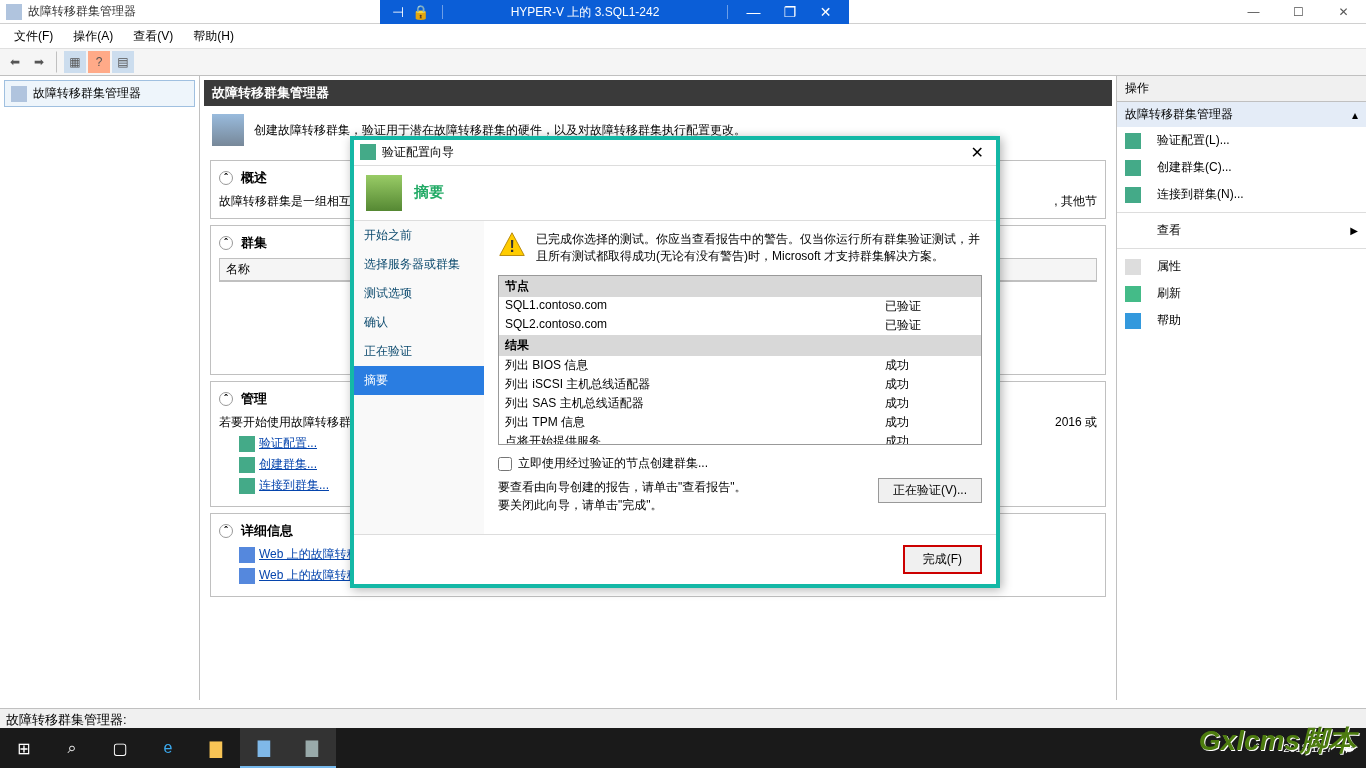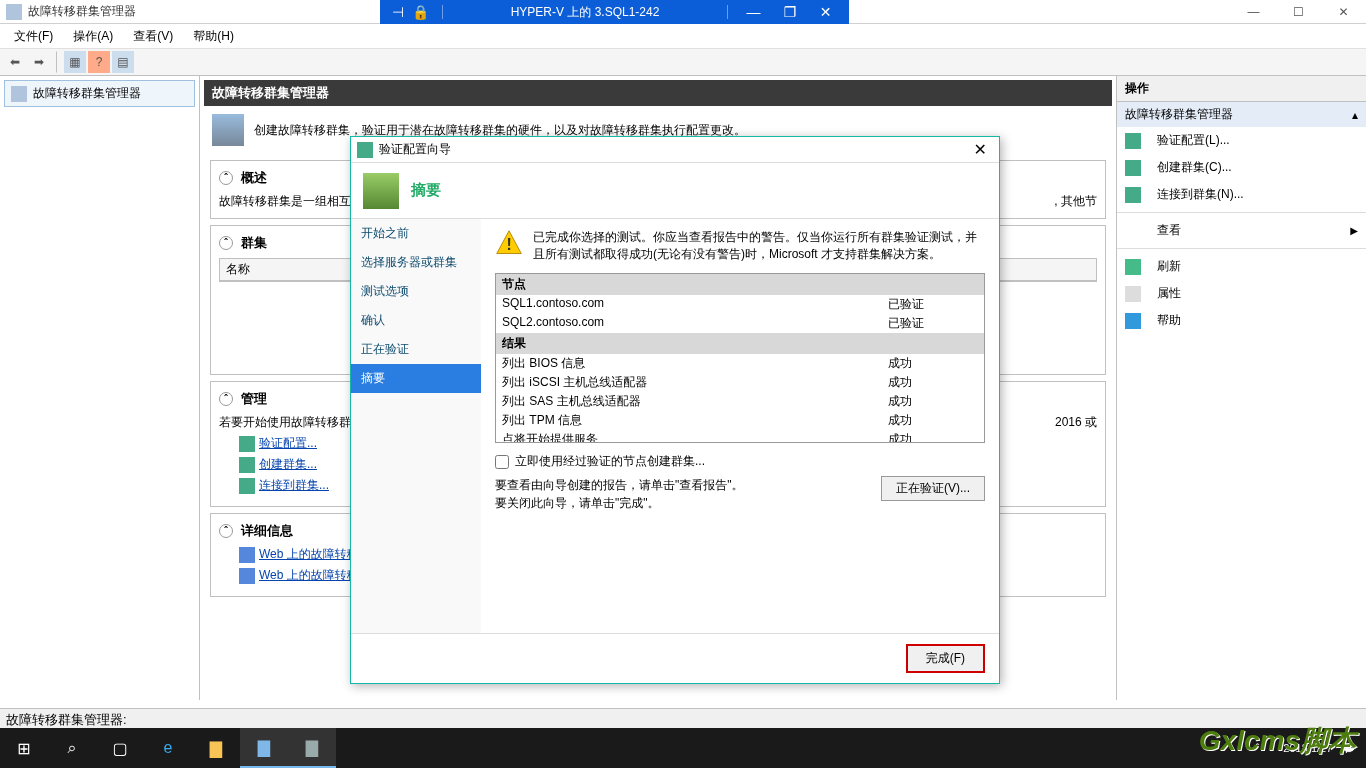--- a/index.html
+++ b/index.html
@@ -42,41 +42,41 @@
 
 .section { border: 1px solid #c0c0c0; margin: 6px; padding: 8px; font-size: 12px; }
 .section .sec-title { font-weight: bold; font-size: 13px; display: flex; align-items: center; gap: 8px; margin-bottom: 6px; }
 .section .arrow { display: inline-block; width: 14px; height: 14px; border: 1px solid #999; border-radius: 8px; text-align: center; line-height: 12px; font-size: 10px; }
 .section .link { color: #0645ad; text-decoration: underline; display: block; margin: 4px 0 4px 20px; }
 .section .ic-sm { width: 16px; height: 16px; display: inline-block; vertical-align: middle; margin-right: 4px; }
 .ic-green { background: #4a8; }
 .ic-blue { background: #58d; }
 
 .right-panel { width: 250px; border-left: 1px solid #c0c0c0; background: #fff; }
-.right-panel .hdr { background: #f0f0f0; border-bottom: 1px solid #c0c0c0; font-size: 12px; padding: 4px 8px; font-weight: bold; }
+.right-panel .hdr { background: #f0f0f0; border-bottom: 1px solid #c0c0c0; font-size: 12px; padding: 4px 8px; font-weight: normal; }
 .right-panel .sub-hdr { background: #e4ecf7; font-size: 12px; padding: 4px 8px; display: flex; justify-content: space-between; align-items: center; }
 .right-panel .item { font-size: 12px; padding: 5px 8px; display: flex; align-items: center; gap: 16px; }
 .right-panel .item .ic { width: 16px; height: 16px; }
 .right-panel .item .arrow-r { margin-left: auto; font-size: 10px; }
 
 
 .statusbar { position: absolute; bottom: 40px; left: 0; right: 0; height: 20px; background: #f0f0f0; border-top: 1px solid #c0c0c0; font-size: 13px; padding: 2px 6px; }
 
 
 .taskbar { position: absolute; bottom: 0; left: 0; right: 0; height: 40px; background: #1a1a1a; display: flex; align-items: center; }
 .taskbar .tb-item { width: 48px; height: 40px; display: flex; align-items: center; justify-content: center; color: #fff; font-size: 16px; }
 .taskbar .tb-item.start { color: #fff; }
 .taskbar .tb-item.active { background: #333; border-bottom: 2px solid #76b9ed; }
 .taskbar .tray { margin-left: auto; color: #fff; font-size: 11px; display: flex; align-items: center; padding-right: 10px; gap: 10px; }
 
 
 .watermark { position: absolute; right: 10px; bottom: 8px; color: #4d7c0f; font-size: 28px; font-weight: bold; font-style: italic; z-index: 20; text-shadow: 1px 1px 0 #fff; }
 
 
-.wizard { position: absolute; left: 350px; top: 136px; width: 650px; height: 548px; background: #fff; border: 1px solid #14b8a6; box-shadow: 2px 2px 10px rgba(0,0,0,0.3); z-index: 50; display: flex; flex-direction: column; }
+.wizard { position: absolute; left: 350px; top: 136px; width: 650px; height: 452px; background: #fff; border: 4px solid #14b8a6; box-shadow: 2px 2px 10px rgba(0,0,0,0.3); z-index: 50; display: flex; flex-direction: column; }
 .wizard-titlebar { height: 26px; display: flex; align-items: center; font-size: 12px; padding: 0 6px; border-bottom: 1px solid #ddd; }
 .wizard-titlebar .ic { width: 16px; height: 16px; background: #4a8; margin-right: 6px; }
 .wizard-titlebar .close { margin-left: auto; font-size: 16px; padding: 0 6px; }
 .wizard-header { height: 56px; display: flex; align-items: center; padding: 0 12px; gap: 12px; border-bottom: 1px solid #ddd; }
 .wizard-header .bigic { width: 36px; height: 36px; background: linear-gradient(#9c6, #583); }
 .wizard-header .title { font-size: 15px; color: #2a6; font-weight: bold; }
 .wizard-body { flex: 1; display: flex; }
 .wizard-nav { width: 130px; background: #f9f9f9; font-size: 12px; }
 .wizard-nav .step { padding: 6px 10px; color: #0c4a6e; }
 .wizard-nav .step.active { background: #2a7de1; color: #fff; }
@@ -220,26 +220,26 @@
         <span>连接到群集(N)...</span>
       </div>
     <div style="border-top:1px solid #ddd;margin:4px 0;"></div>
     <div class="item">
         <span style="width:16px;"></span>
         <span>查看</span>
         <span class="arrow-r">▶</span>
       </div>
     <div style="border-top:1px solid #ddd;margin:4px 0;"></div>
     <div class="item">
+        <span class="ic" style="background:#ddd;"></span>
+        <span>属性</span>
+      </div>
+    <div class="item">
         <span class="ic" style="background:#4b8;"></span>
         <span>刷新</span>
-      </div>
-    <div class="item">
-        <span class="ic" style="background:#ddd;"></span>
-        <span>属性</span>
       </div>
     <div class="item">
         <span class="ic" style="background:#39d;"></span>
         <span>帮助</span>
       </div>
   </div>
 </div>
 
 <div class="wizard">
   <div class="wizard-titlebar">

